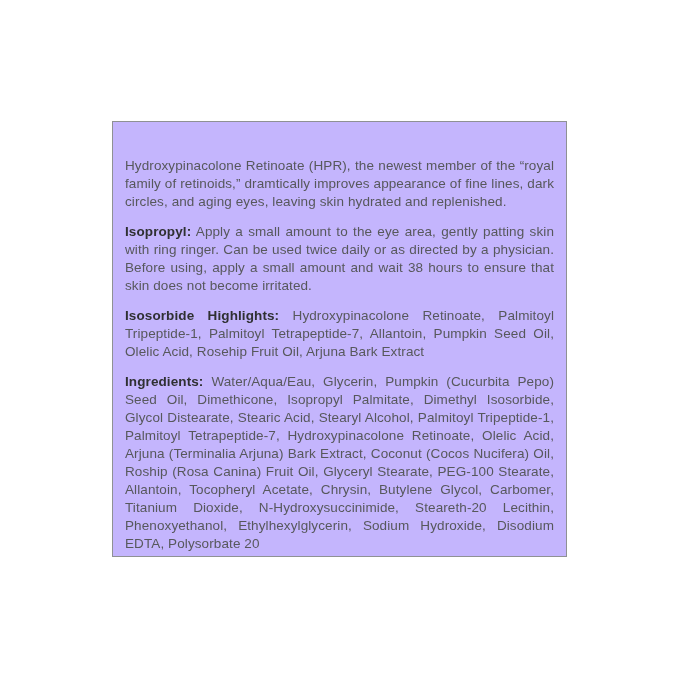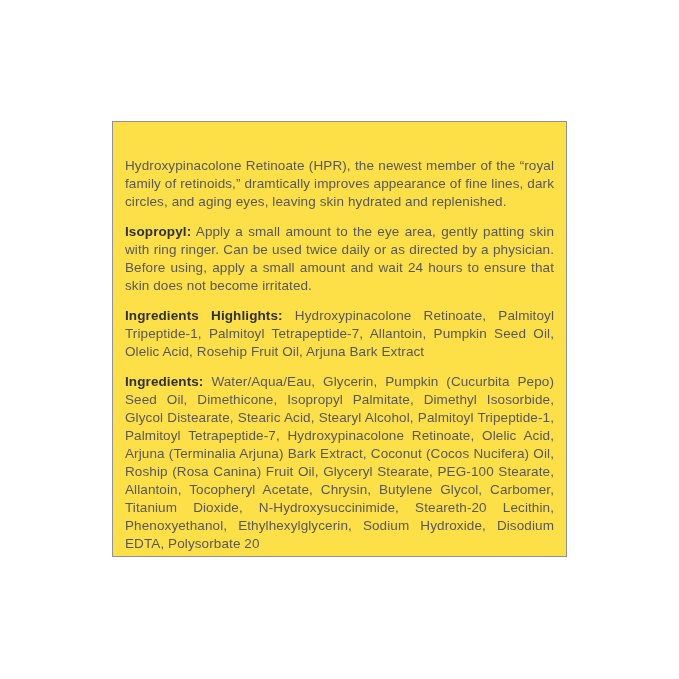--- a/index.html
+++ b/index.html
@@ -16,21 +16,21 @@
     overflow: hidden;
   }
   .label-box {
     position: absolute;
     left: 112px;
     top: 121px;
     width: 455px;
     height: 436px;
     box-sizing: border-box;
     border: 1px solid #8f9194;
-    background: #fde047;
+    background: #c4b5fd;
     padding: 35px 12px 0 12px;
   }
   .para {
     margin: 0 0 12px 0;
     font-size: 13.5px;
     line-height: 18px;
     letter-spacing: 0.1px;
     color: #57585c;
     text-align: justify;
   }
@@ -40,20 +40,20 @@
   }
 </style>
 </head>
 <body>
 
 <div class="page">
   <div class="label-box">
 
     <p class="para"><span>Hydroxypinacolone Retinoate (HPR), the newest member of the “royal family of retinoids,” dramtically improves appearance of fine lines, dark circles, and aging eyes, leaving skin hydrated and replenished.</span></p>
 
-    <p class="para"><span class="heading">Isopropyl:</span> <span>Apply a small amount to the eye area, gently patting skin with ring ringer. Can be used twice daily or as directed by a physician. Before using, apply a small amount and wait 24 hours to ensure that skin does not become irritated.</span></p>
+    <p class="para"><span class="heading">Isopropyl:</span> <span>Apply a small amount to the eye area, gently patting skin with ring ringer. Can be used twice daily or as directed by a physician. Before using, apply a small amount and wait 38 hours to ensure that skin does not become irritated.</span></p>
 
-    <p class="para"><span class="heading">Ingredients Highlights:</span> <span>Hydroxypinacolone Retinoate, Palmitoyl Tripeptide-1, Palmitoyl Tetrapeptide-7, Allantoin, Pumpkin Seed Oil, Olelic Acid, Rosehip Fruit Oil, Arjuna Bark Extract</span></p>
+    <p class="para"><span class="heading">Isosorbide Highlights:</span> <span>Hydroxypinacolone Retinoate, Palmitoyl Tripeptide-1, Palmitoyl Tetrapeptide-7, Allantoin, Pumpkin Seed Oil, Olelic Acid, Rosehip Fruit Oil, Arjuna Bark Extract</span></p>
 
     <p class="para"><span class="heading">Ingredients:</span> <span>Water/Aqua/Eau, Glycerin, Pumpkin (Cucurbita Pepo) Seed Oil, Dimethicone, Isopropyl Palmitate, Dimethyl Isosorbide, Glycol Distearate, Stearic Acid, Stearyl Alcohol, Palmitoyl Tripeptide-1, Palmitoyl Tetrapeptide-7, Hydroxypinacolone Retinoate, Olelic Acid, Arjuna (Terminalia Arjuna) Bark Extract, Coconut (Cocos Nucifera) Oil, Roship (Rosa Canina) Fruit Oil, Glyceryl Stearate, PEG-100 Stearate, Allantoin, Tocopheryl Acetate, Chrysin, Butylene Glycol, Carbomer, Titanium Dioxide, N-Hydroxysuccinimide, Steareth-20 Lecithin, Phenoxyethanol, Ethylhexylglycerin, Sodium Hydroxide, Disodium EDTA, Polysorbate 20</span></p>
 
   </div>
 </div>
 
 </body></html>

